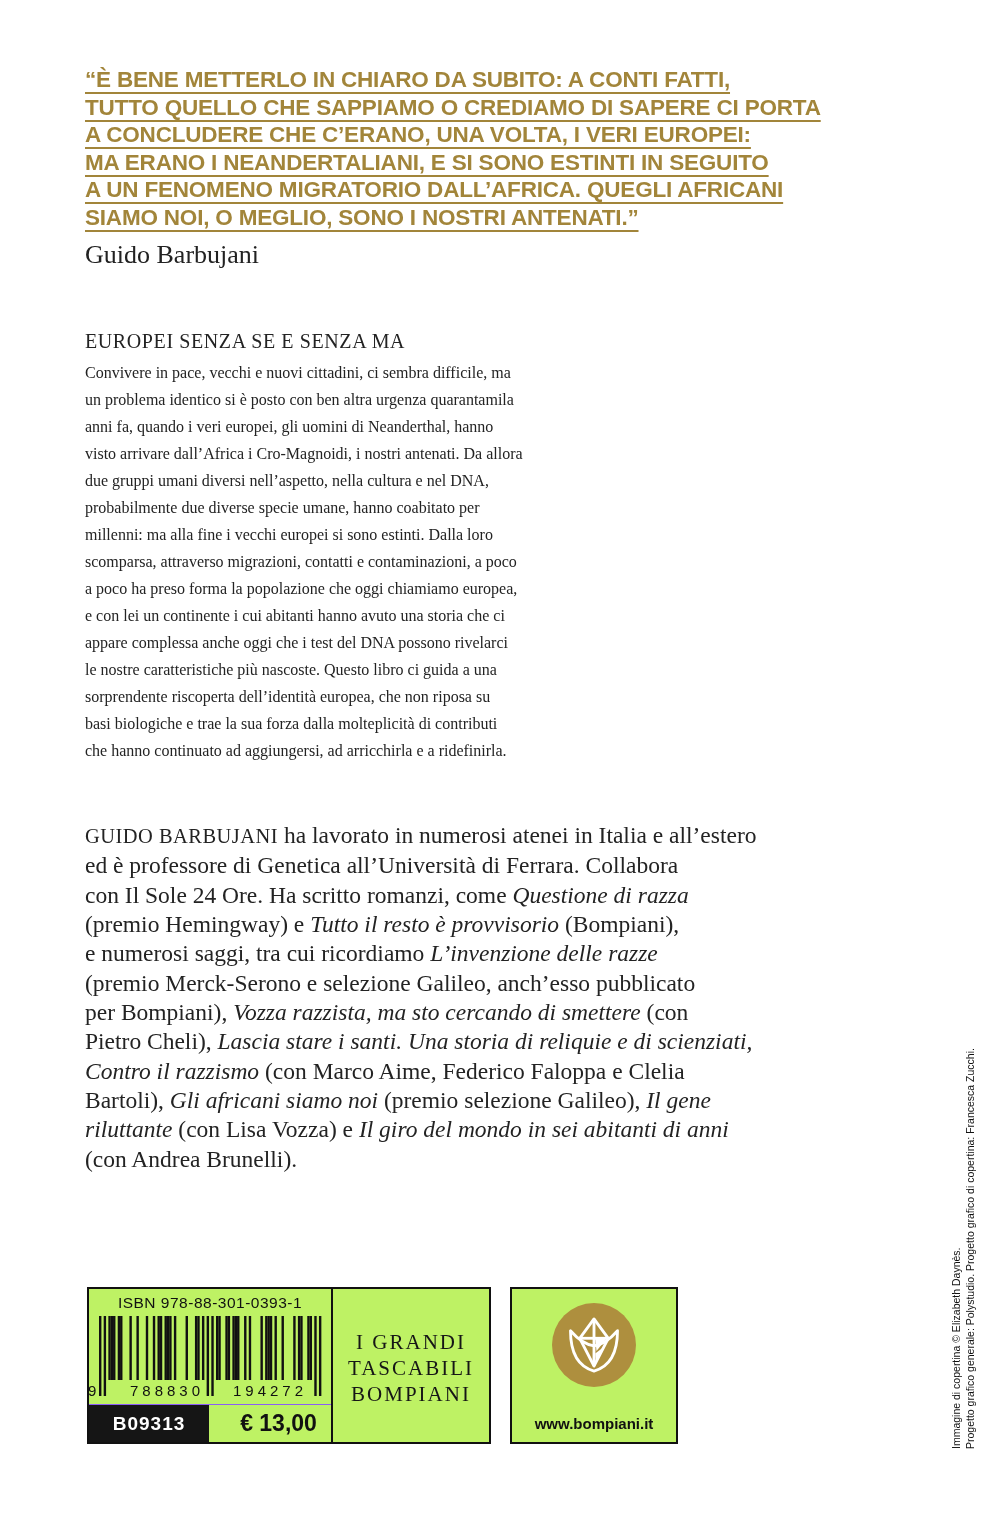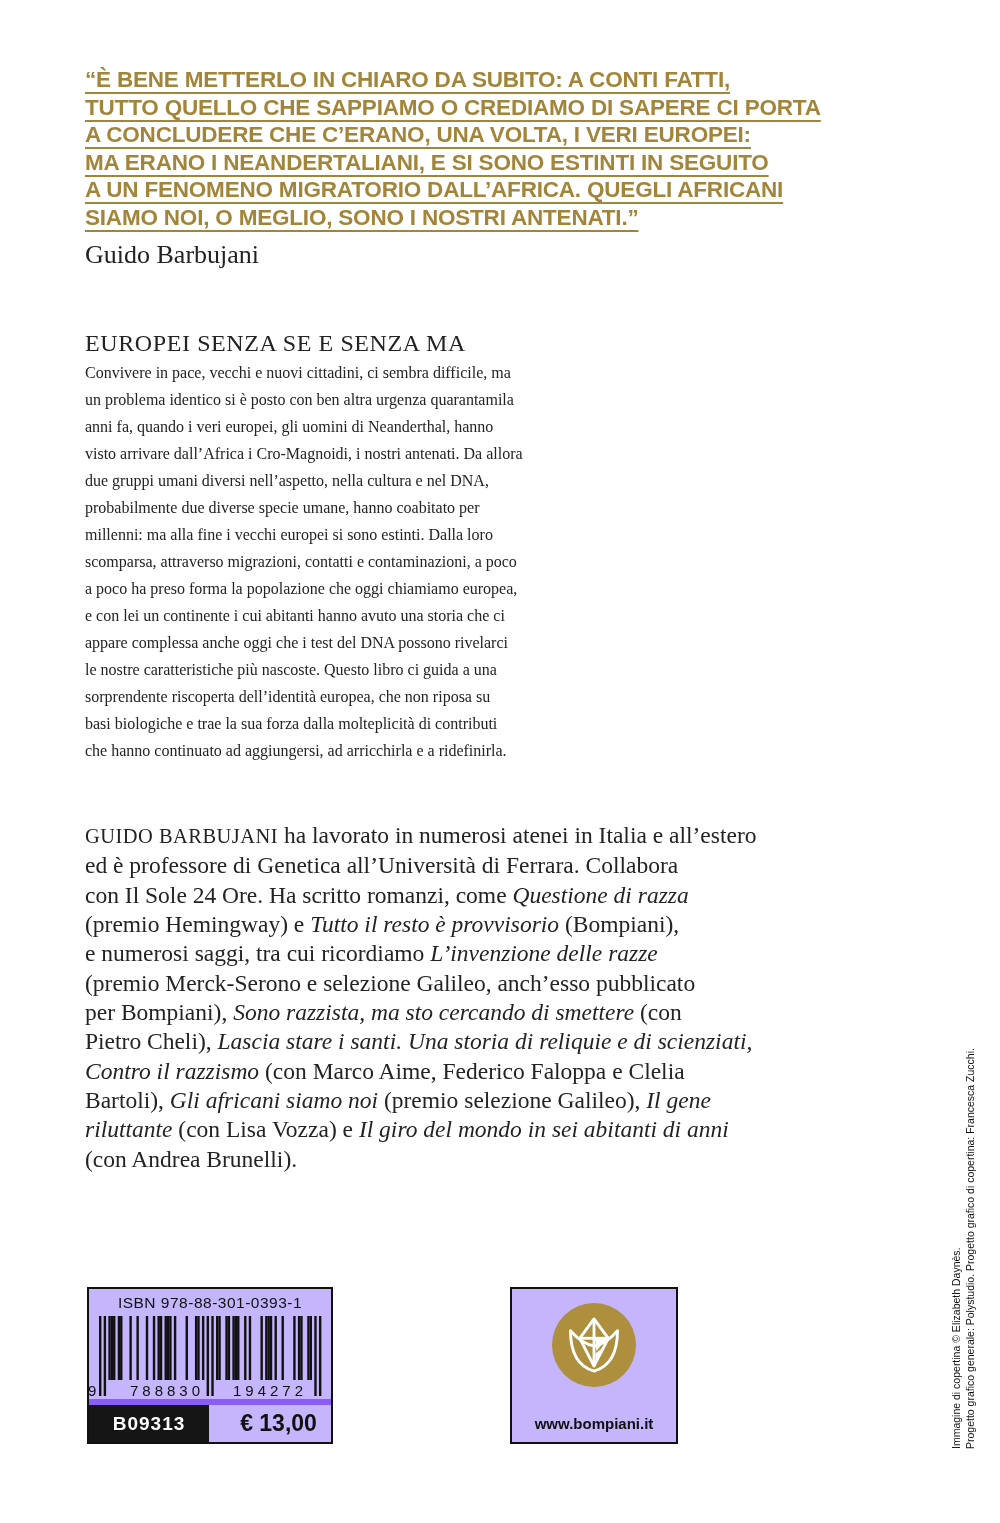--- a/index.html
+++ b/index.html
@@ -9,47 +9,47 @@
   
   #quote{position:absolute;left:85px;top:66px;width:860px;
          font-family:"Liberation Sans", sans-serif;font-weight:bold;
          font-size:22.5px;line-height:27.6px;letter-spacing:-0.2px;
          white-space:pre;color:#a2853a;
          text-decoration:underline;text-decoration-thickness:2px;text-underline-offset:5px;
          text-decoration-color:#a2853a;}
   #attribution{position:absolute;left:85px;top:240px;font-size:26px;color:#222;}
 
   
-  #synopsis-heading{position:absolute;left:85px;top:330px;font-size:24px;letter-spacing:0.6px;color:#232323;}
+  #synopsis-heading{position:absolute;left:85px;top:330px;font-size:20px;letter-spacing:0.6px;color:#232323;}
   #synopsis-body{position:absolute;left:85px;top:359px;width:800px;
                  font-size:16px;line-height:27px;white-space:pre-line;color:#232323;}
 
   
   #bio{position:absolute;left:85px;top:821px;width:800px;
        font-size:23.5px;line-height:29.35px;white-space:pre-line;color:#232323;}
   #bio .i{font-style:italic;}
   #bio .caps{font-size:0.87em;letter-spacing:0.5px;}
 
   
   #footer{position:absolute;left:87px;top:1287px;width:736px;height:157px;}
-  .cell{position:absolute;top:0;height:153px;border:2px solid #111;background:#c4b5fd;}
+  .cell{position:absolute;top:0;height:153px;border:2px solid #111;background:#bef264;}
   #cell-barcode{left:0;width:242px;}
   #cell-imprint{left:244px;width:156px;text-align:center;}
   #cell-bompiani{left:423px;width:164px;}
   #cell-giunti{left:568px;width:164px;}
 
   #isbn-label{position:absolute;top:5px;left:0;width:100%;text-align:center;
               font-family:"Liberation Sans", sans-serif;font-size:15.5px;letter-spacing:0.5px;color:#111;}
   #ean-barcode{position:absolute;left:10px;top:27px;}
   .digit{position:absolute;font-family:"Liberation Sans", sans-serif;font-size:15px;
          letter-spacing:4px;color:#111;top:93px;}
   #digit-lead{left:-1px;letter-spacing:0;}
   #digit-g1{left:30px;width:96px;text-align:center;}
   #digit-g2{left:133px;width:96px;text-align:center;}
-  #price-row{position:absolute;left:0;right:0;bottom:0;height:37px;border-top:6px solid #8b5cf6;text-decoration:underline;}
+  #price-row{position:absolute;left:0;right:0;bottom:0;height:37px;border-top:1px solid #8b5cf6;text-decoration:underline;}
   #code-box{position:absolute;left:0;top:0;bottom:0;width:120px;background:#151515;
             color:#fff;font-family:"Liberation Sans", sans-serif;font-weight:bold;font-size:19px;
             display:flex;align-items:center;justify-content:center;letter-spacing:1px;}
   #price-box{position:absolute;left:120px;right:0;top:0;bottom:0;
              color:#111;font-family:"Liberation Sans", sans-serif;font-weight:bold;font-size:23px;
              display:flex;align-items:center;justify-content:center;margin-left:17px;}
 
   #imprint{margin-top:40px;font-size:21px;line-height:26px;letter-spacing:2px;
            white-space:pre-line;color:#161616;}
 
@@ -92,21 +92,21 @@
 sorprendente riscoperta dell’identità europea, che non riposa su
 basi biologiche e trae la sua forza dalla molteplicità di contributi
 che hanno continuato ad aggiungersi, ad arricchirla e a ridefinirla.</div>
 
   <div id="bio"><span class="caps">GUIDO BARBUJANI</span><span> ha lavorato in numerosi atenei in Italia e all’estero
 ed è professore di Genetica all’Università di Ferrara. Collabora
 con Il Sole 24 Ore. Ha scritto romanzi, come </span><span class="i">Questione di razza</span><span>
 (premio Hemingway) e </span><span class="i">Tutto il resto è provvisorio</span><span> (Bompiani),
 e numerosi saggi, tra cui ricordiamo </span><span class="i">L’invenzione delle razze</span><span>
 (premio Merck-Serono e selezione Galileo, anch’esso pubblicato
-per Bompiani), </span><span class="i">Sono razzista, ma sto cercando di smettere</span><span> (con
+per Bompiani), </span><span class="i">Vozza razzista, ma sto cercando di smettere</span><span> (con
 Pietro Cheli), </span><span class="i">Lascia stare i santi. Una storia di reliquie e di scienziati,</span><span>
 </span><span class="i">Contro il razzismo</span><span> (con Marco Aime, Federico Faloppa e Clelia
 Bartoli), </span><span class="i">Gli africani siamo noi</span><span> (premio selezione Galileo), </span><span class="i">Il gene
 riluttante</span><span> (con Lisa Vozza) e </span><span class="i">Il giro del mondo in sei abitanti di anni</span><span>
 (con Andrea Brunelli).</span></div>
 
   <div id="footer">
 
     <div class="cell" id="cell-barcode">
       <div id="isbn-label">ISBN 978-88-301-0393-1</div>
@@ -159,20 +159,25 @@
         </svg>
       <span class="digit" id="digit-lead">9</span>
       <span class="digit" id="digit-g1">788830</span>
       <span class="digit" id="digit-g2">194272</span>
       <div id="price-row">
         <div id="code-box">B09313</div>
         <div id="price-box">€ 13,00</div>
       </div>
     </div>
 
+    <div class="cell" id="cell-imprint">
+      <div id="imprint">I GRANDI
+TASCABILI
+BOMPIANI</div>
+    </div>
 
     <div class="cell" id="cell-bompiani">
       <div class="logo-wrap">
         <svg width="84" height="84" viewBox="-50 -50 100 100">
           <circle r="50" fill="#ae8f3e"></circle>
           <g stroke="#ffffff" stroke-width="3.4" fill="none" stroke-linejoin="round" transform="translate(0,1)">
             <path d="M -28 -18 Q -28 22 0 30 Q 28 22 28 -18 Q 14 -2 0 0 Q -14 -2 -28 -18 Z"></path>
             <path d="M 0 -32 L 17 -9 L 0 24 L -17 -9 Z"></path>
             <path d="M -17 -9 L 17 -9"></path>
             <path d="M 0 -32 L 0 24"></path>

